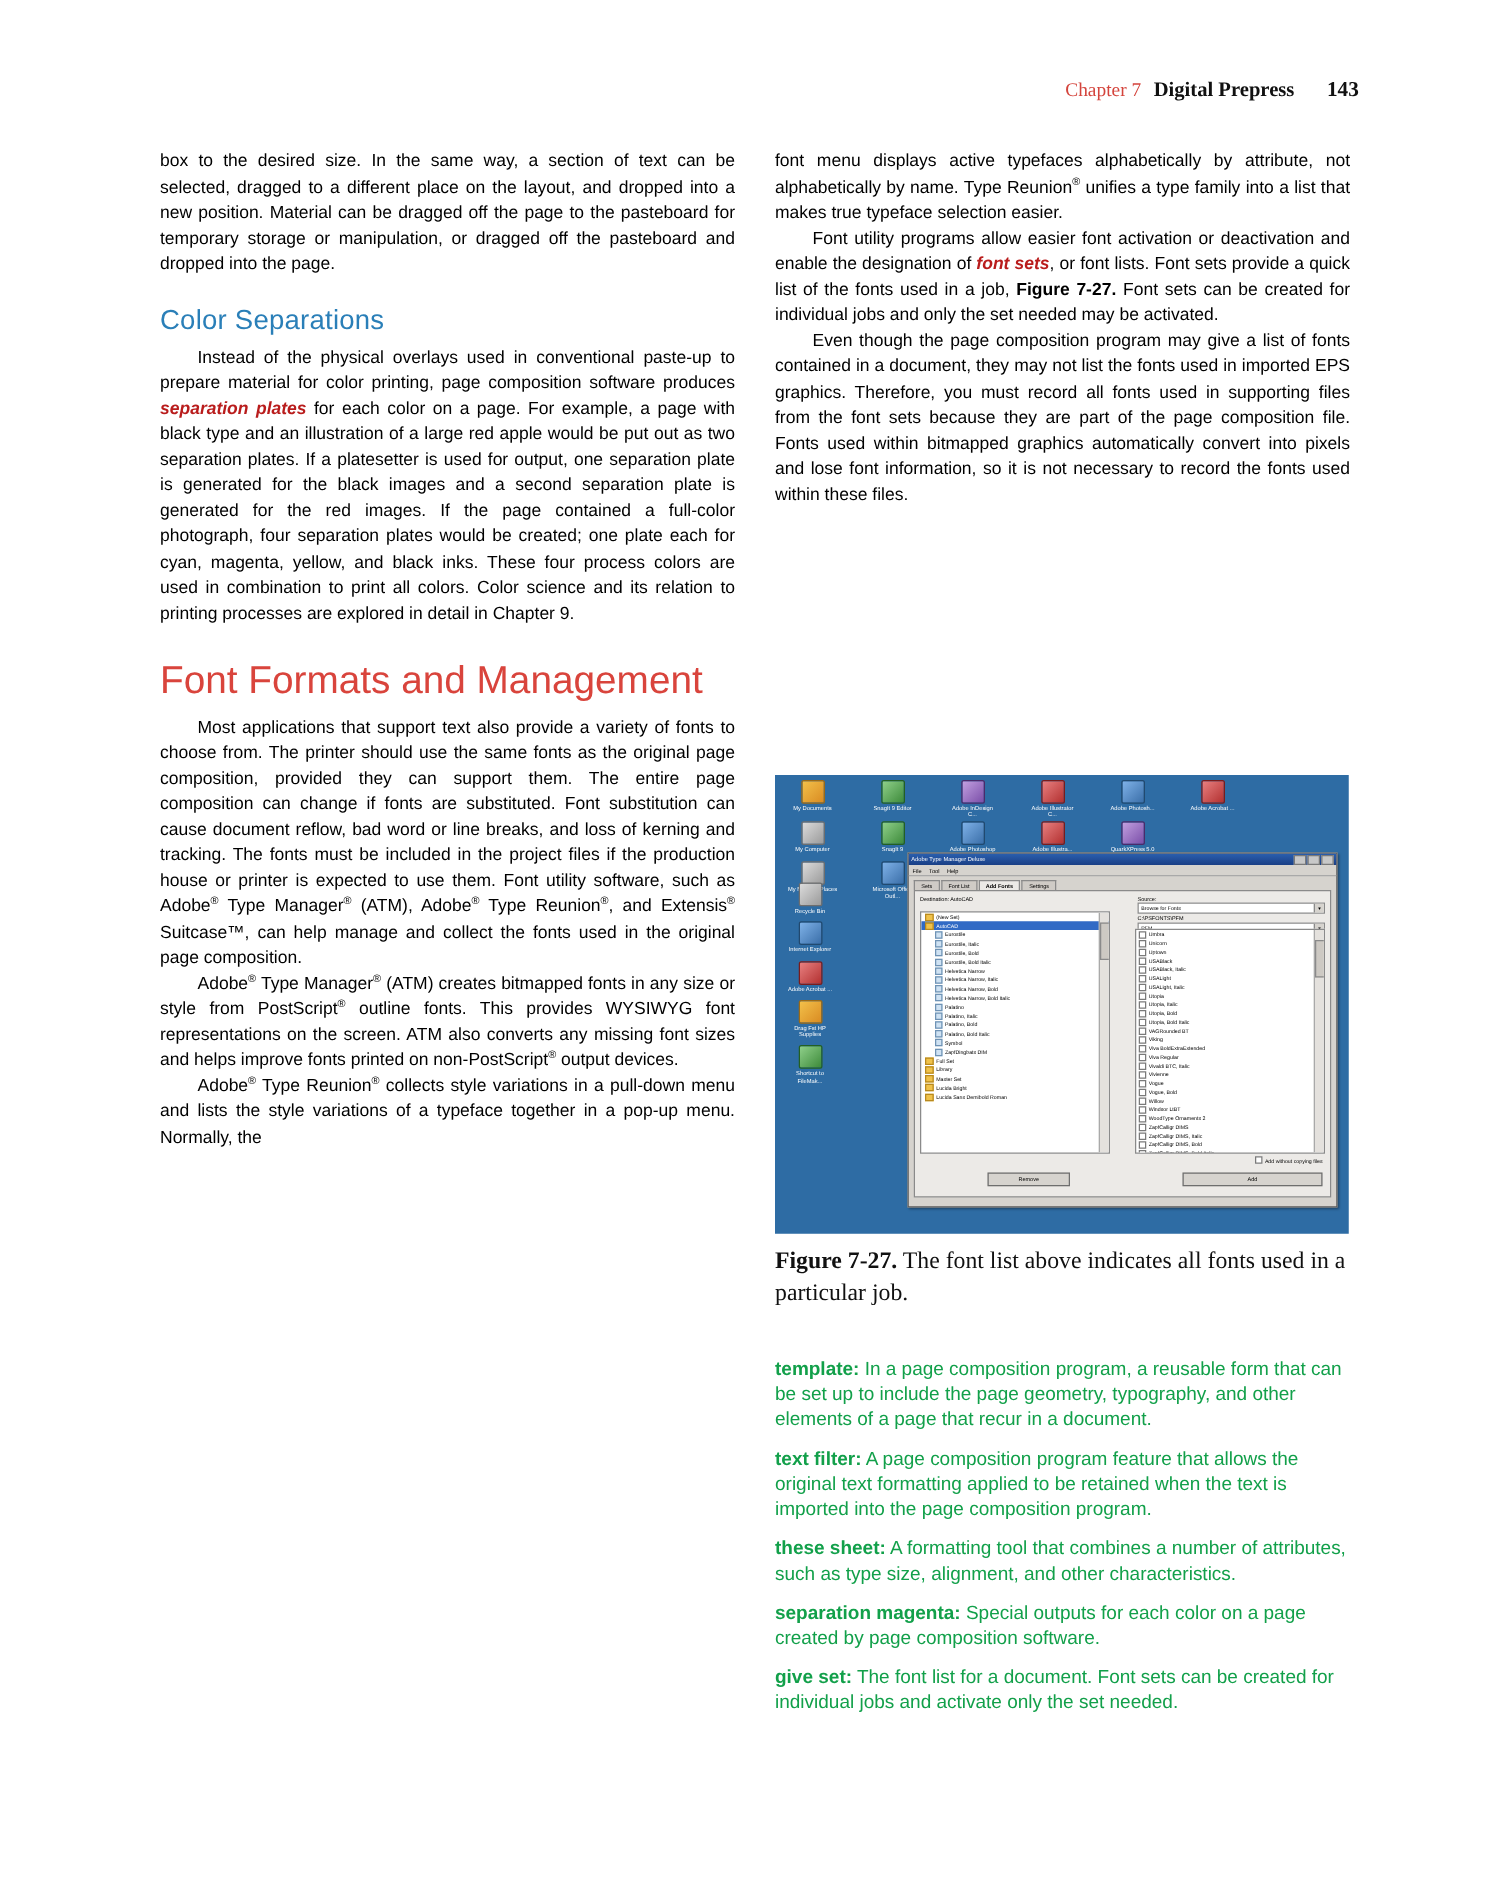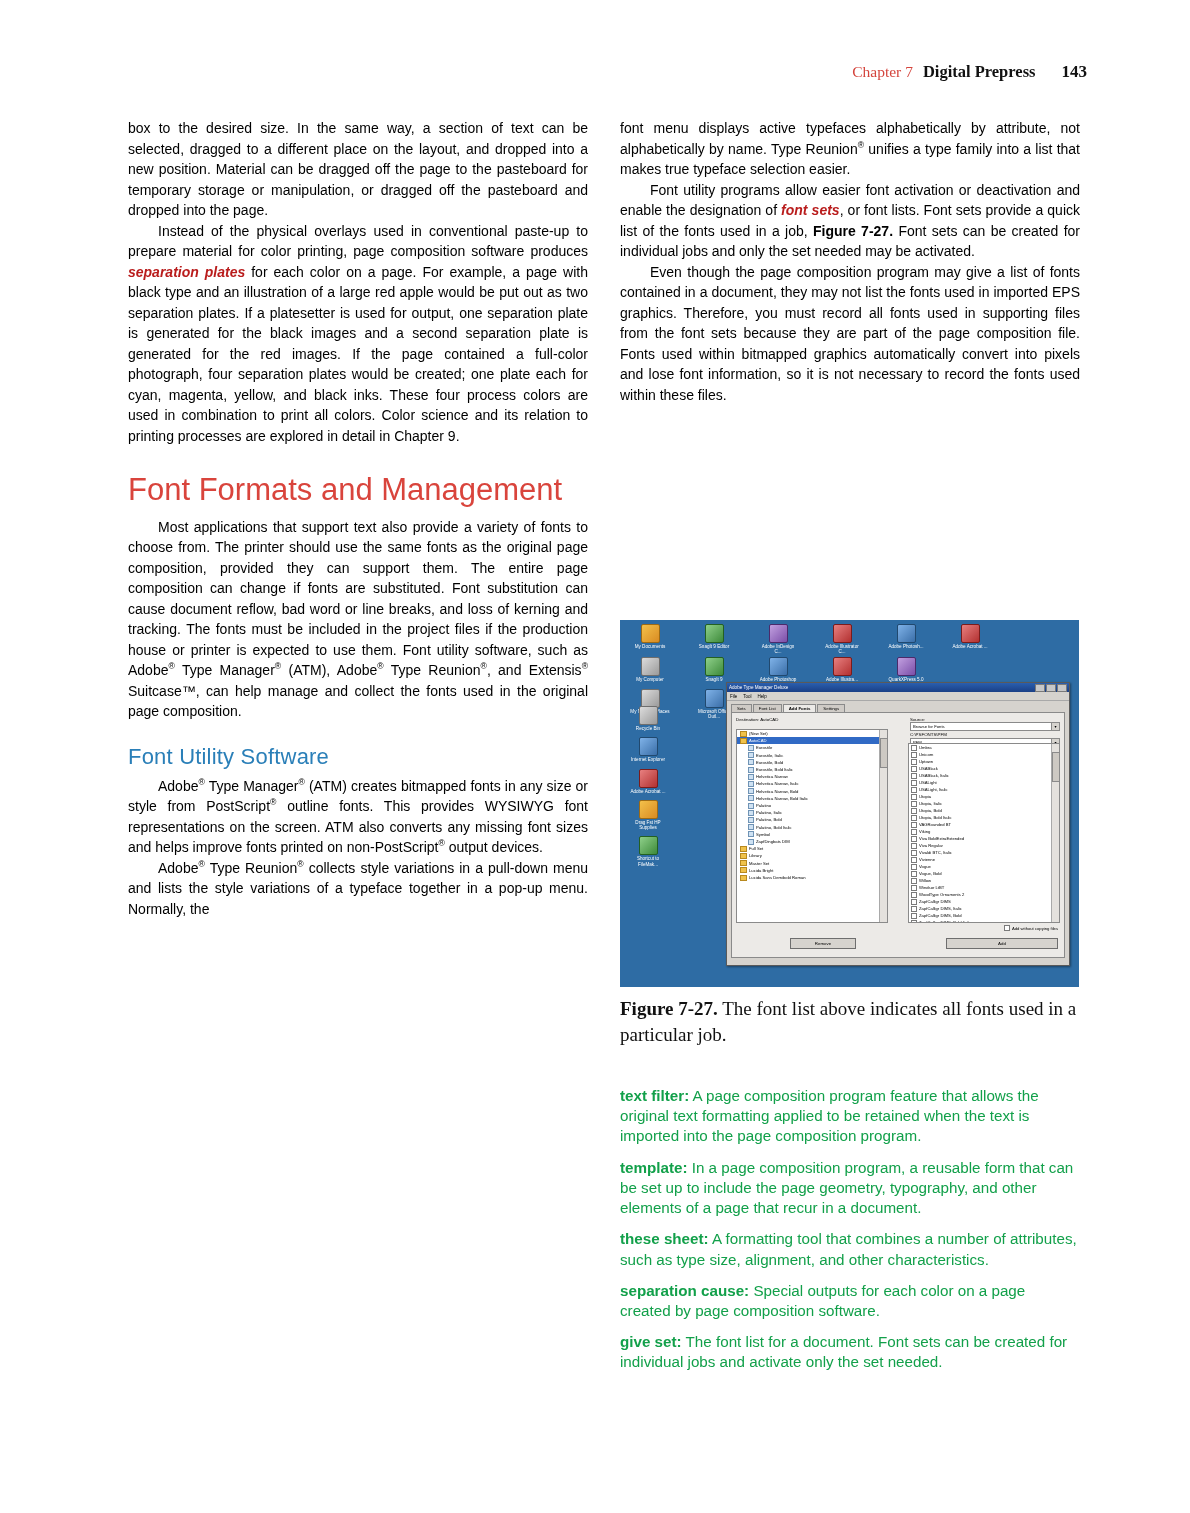--- a/index.html
+++ b/index.html
@@ -343,28 +343,28 @@
 
   <div class="header">
     <span class="chapter">Chapter 7</span>
     <span class="chapter-title">Digital Prepress</span>
     <span class="pagenum">143</span>
   </div>
 
   <div class="col col-left">
     <p class="body">box to the desired size. In the same way, a section of text can be selected, dragged to a different place on the layout, and dropped into a new position. Material can be dragged off the page to the pasteboard for temporary storage or manipulation, or dragged off the pasteboard and dropped into the page.</p>
 
+    <h2 class="section">Color Separations</h2>
 
     <p class="body indent"><span>Instead of the physical overlays used in conventional paste-up to prepare material for color printing, page composition software produces </span><span class="greenbold">separation plates</span><span> for each color on a page. For example, a page with black type and an illustration of a large red apple would be put out as two separation plates. If a platesetter is used for output, one separation plate is generated for the black images and a second separation plate is generated for the red images. If the page contained a full-color photograph, four separation plates would be created; one plate each for cyan, magenta, yellow, and black inks. These four process colors are used in combination to print all colors. Color science and its relation to printing processes are explored in detail in Chapter 9.</span></p>
 
     <h1 class="major">Font Formats and Management</h1>
 
     <p class="body indent"><span>Most applications that support text also provide a variety of fonts to choose from. The printer should use the same fonts as the original page composition, provided they can support them. The entire page composition can change if fonts are substituted. Font substitution can cause document reflow, bad word or line breaks, and loss of kerning and tracking. The fonts must be included in the project files if the production house or printer is expected to use them. Font utility software, such as Adobe</span><span class="sup">®</span><span> Type Manager</span><span class="sup">®</span><span> (ATM), Adobe</span><span class="sup">®</span><span> Type Reunion</span><span class="sup">®</span><span>, and Extensis</span><span class="sup">®</span><span> Suitcase™, can help manage and collect the fonts used in the original page composition.</span></p>
 
-    <h2 class="section">Font Utility Software</h2>
 
     <p class="body indent"><span>Adobe</span><span class="sup">®</span><span> Type Manager</span><span class="sup">®</span><span> (ATM) creates bitmapped fonts in any size or style from PostScript</span><span class="sup">®</span><span> outline fonts. This provides WYSIWYG font representations on the screen. ATM also converts any missing font sizes and helps improve fonts printed on non-PostScript</span><span class="sup">®</span><span> output devices.</span></p>
 
     <p class="body indent"><span>Adobe</span><span class="sup">®</span><span> Type Reunion</span><span class="sup">®</span><span> collects style variations in a pull-down menu and lists the style variations of a typeface together in a pop-up menu. Normally, the</span></p>
   </div>
 
   <div class="col col-right">
     <p class="body"><span>font menu displays active typefaces alphabetically by attribute, not alphabetically by name. Type Reunion</span><span class="sup">®</span><span> unifies a type family into a list that makes true typeface selection easier.</span></p>
 
     <p class="body indent"><span>Font utility programs allow easier font activation or deactivation and enable the designation of </span><span class="greenbold">font sets</span><span>, or font lists. Font sets provide a quick list of the fonts used in a job, </span><b>Figure 7-27.</b><span> Font sets can be created for individual jobs and only the set needed may be activated.</span></p>
@@ -659,20 +659,20 @@
       </div>
 
     </div>
 
     <div class="fig-caption">
       <b>Figure 7-27.</b><span> The font list above indicates all fonts used in a particular job.</span>
     </div>
   </div>
 
   <div class="glossary">
+    <div class="gloss-item"><span class="term">template:</span><span> In a page composition program, a reusable form that can be set up to include the page geometry, typography, and other elements of a page that recur in a document.</span></div>
     <div class="gloss-item"><span class="term">text filter:</span><span> A page composition program feature that allows the original text formatting applied to be retained when the text is imported into the page composition program.</span></div>
-    <div class="gloss-item"><span class="term">template:</span><span> In a page composition program, a reusable form that can be set up to include the page geometry, typography, and other elements of a page that recur in a document.</span></div>
     <div class="gloss-item"><span class="term">these sheet:</span><span> A formatting tool that combines a number of attributes, such as type size, alignment, and other characteristics.</span></div>
-    <div class="gloss-item"><span class="term">separation cause:</span><span> Special outputs for each color on a page created by page composition software.</span></div>
+    <div class="gloss-item"><span class="term">separation magenta:</span><span> Special outputs for each color on a page created by page composition software.</span></div>
     <div class="gloss-item"><span class="term">give set:</span><span> The font list for a document. Font sets can be created for individual jobs and activate only the set needed.</span></div>
   </div>
 
 </div>
 
 </body></html>

